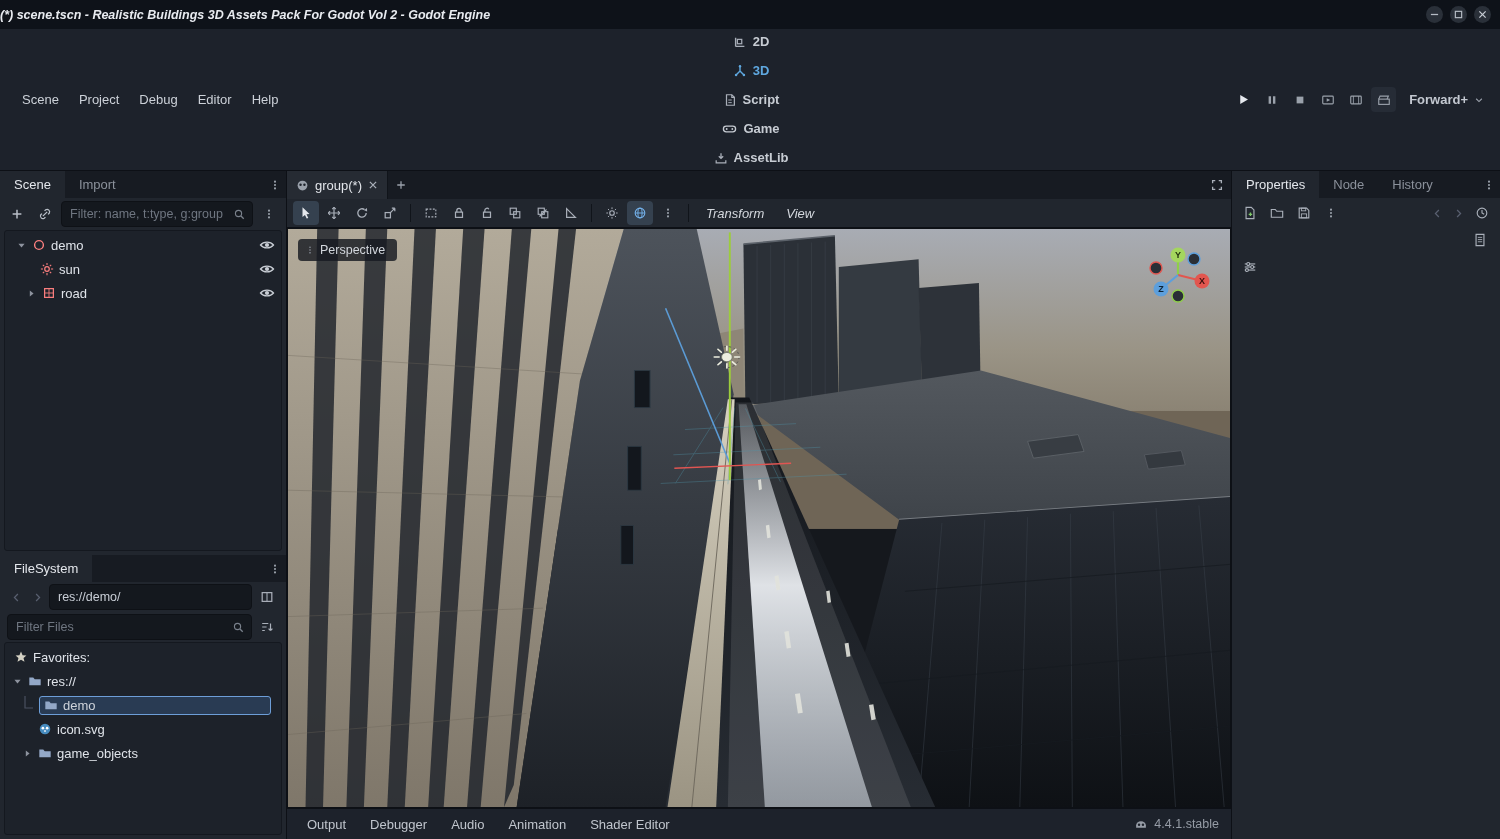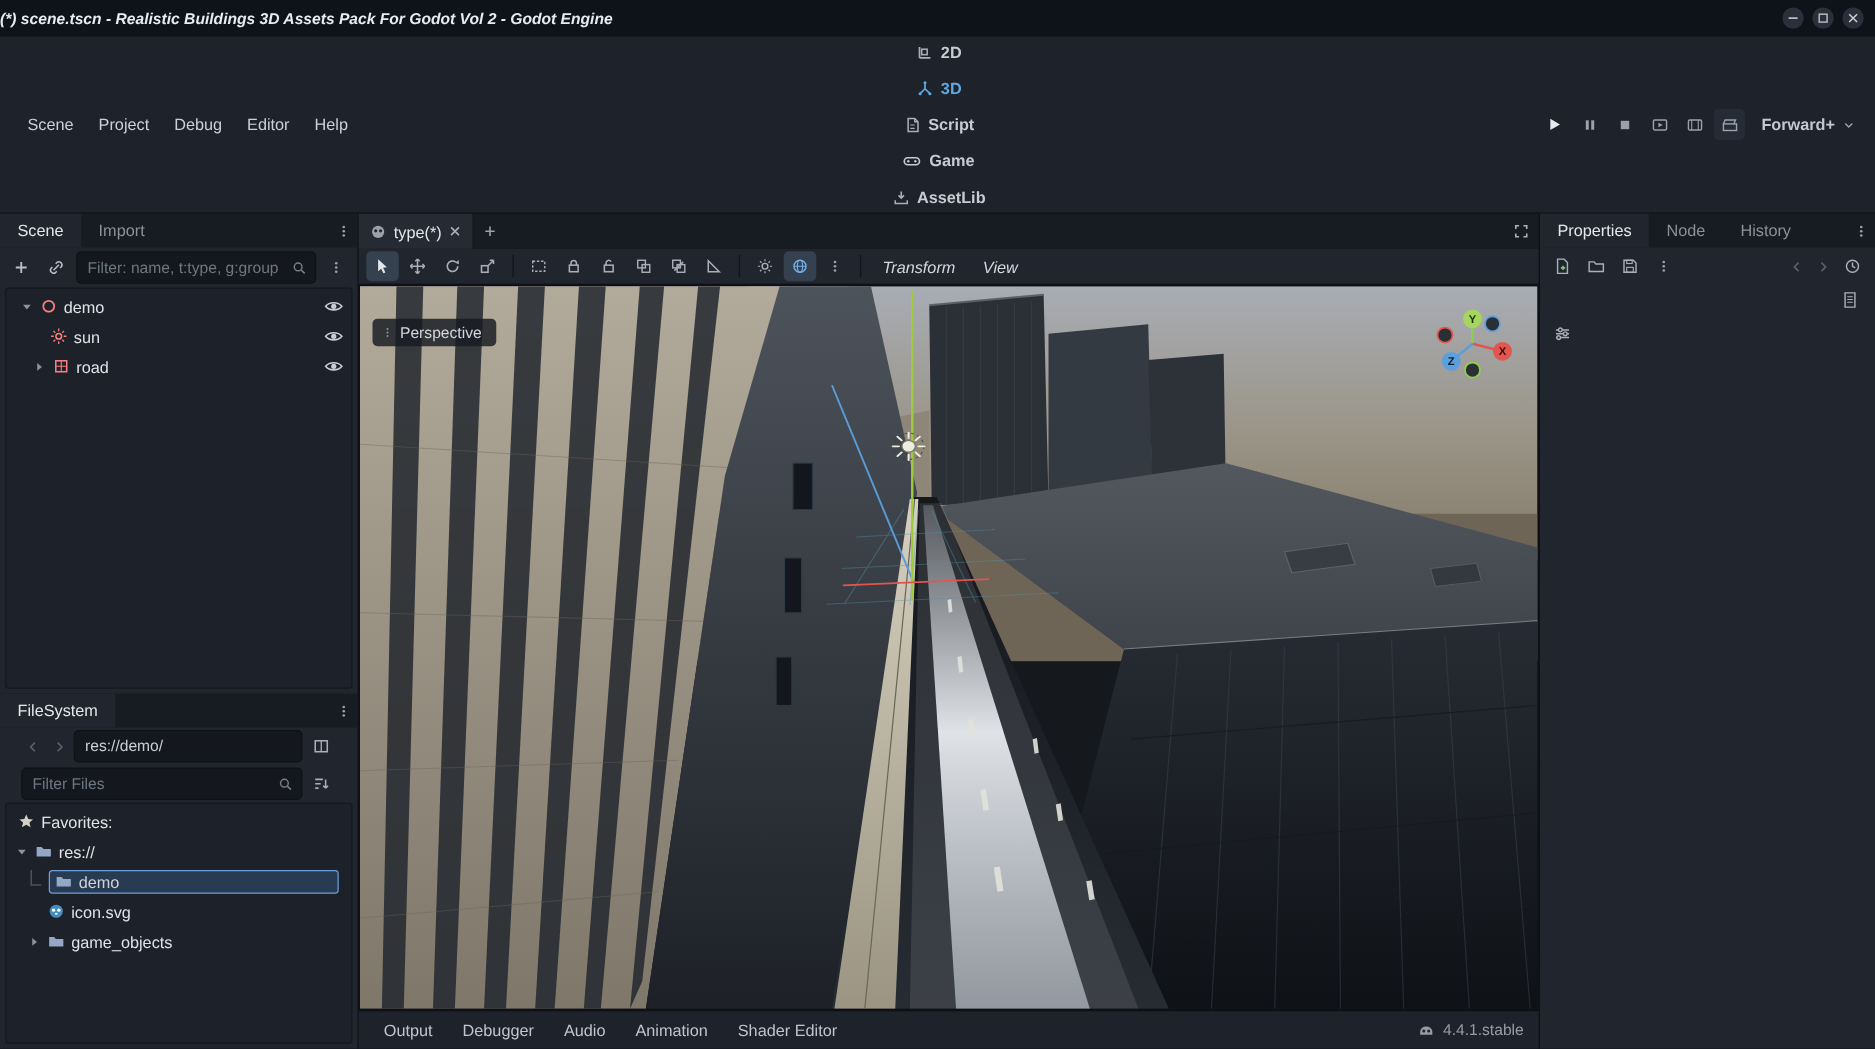--- a/index.html
+++ b/index.html
@@ -43,21 +43,21 @@
   .ginput{flex:1 1 auto;background:#14181e;border:1px solid #0e1116;border-radius:4px;height:24px;display:flex;align-items:center;padding:0 6px;min-width:0;}
   .ginput input{flex:1;background:transparent;border:none;outline:none;color:#c9ced6;font-family:"Liberation Sans",sans-serif;font-size:12.5px;min-width:0;}
   .ginput input::placeholder{color:#6f7681;}
   .tree{flex:1 1 auto;background:#1d222a;margin:0 4px 4px 4px;border:1px solid #14181f;border-radius:3px;overflow:hidden;padding-top:2px;}
   .trow{height:24px;display:flex;align-items:center;gap:5px;padding-right:6px;}
   .trow .lbl{color:#dfe3e9;font-size:13px;white-space:nowrap;}
   .trow .grow{flex:1;}
   .ind{flex:0 0 auto;}
 
   
-  .fs-pathrow{flex:0 0 30px;display:flex;align-items:center;gap:3px;padding:0 17px;}
+  .fs-pathrow{flex:0 0 30px;display:flex;align-items:center;gap:3px;padding:0 7px;}
   .nav-arrow{width:18px;height:22px;display:flex;align-items:center;justify-content:center;color:#596070;}
   .fsrow .pill{display:flex;align-items:center;gap:5px;padding:1px 6px 1px 4px;flex:1;background:rgba(66,105,160,0.35);border:1px solid #6d9ed8;border-radius:3px;margin-right:4px;}
   .fsrow .lbl{color:#ced3da;}
 
   
   .tabbar{flex:0 0 28px;background:#171b22;display:flex;align-items:center;}
   .stab{display:flex;align-items:center;gap:6px;background:#262b33;padding:0 9px;height:28px;border-right:1px solid #10141a;color:#e2e5ea;}
   .tab-plus{width:26px;height:28px;display:flex;align-items:center;justify-content:center;}
   .tabbar .spacer{flex:1;}
   .expand-btn{width:28px;height:28px;display:flex;align-items:center;justify-content:center;}
@@ -65,21 +65,21 @@
   
   .vp-toolbar{flex:0 0 28px;background:#21262e;border-bottom:1px solid #0d1016;display:flex;align-items:center;padding:0 6px;gap:2px;}
   .tool{width:26px;height:24px;display:flex;align-items:center;justify-content:center;border-radius:4px;}
   .tool.pressed{background:#35414f;}
   .vsep{width:1px;height:18px;background:#10141a;margin:0 5px;}
   .vp-menu{padding:3px 10px;color:#d3d7dd;border-radius:4px;font-style:italic;}
 
   
   .viewport{flex:1 1 auto;position:relative;background:#15181d;border:1px solid #0d1015;min-height:0;}
   .scene-svg{position:absolute;left:0;top:0;width:100%;height:100%;}
-  .persp-btn{position:absolute;left:10px;top:26px;display:flex;align-items:center;gap:5px;background:rgba(22,26,33,0.82);border-radius:4px;padding:4px 12px 4px 7px;color:#d2d6dc;font-size:12.5px;}
+  .persp-btn{position:absolute;left:10px;top:10px;display:flex;align-items:center;gap:5px;background:rgba(22,26,33,0.82);border-radius:4px;padding:4px 12px 4px 7px;color:#d2d6dc;font-size:12.5px;}
   .axis-gizmo{position:absolute;right:10px;top:12px;}
 
   
   .bottombar{flex:0 0 30px;background:#1d222b;border-top:1px solid #0d1016;display:flex;align-items:center;padding:0 8px;}
   .bb-item{padding:5px 12px;color:#c0c5cd;border-radius:4px;}
   .bottombar .spacer{flex:1;}
   .version{display:flex;align-items:center;gap:6px;color:#969ca6;font-size:12.5px;padding-right:4px;}
 
   
   .insp-toolbar{flex:0 0 30px;display:flex;align-items:center;gap:3px;padding:0 6px;}
@@ -412,21 +412,21 @@
 
     <div class="center">
 
       <div class="tabbar">
         <div class="stab">
           <svg width="13" height="13" viewBox="0 0 16 16">
               <circle cx="8" cy="8" r="6" fill="#9aa1ab"></circle>
               <circle cx="5.6" cy="7" r="1.5" fill="#1d222a"></circle>
               <circle cx="10.4" cy="7" r="1.5" fill="#1d222a"></circle>
             </svg>
-          <span>type(*)</span>
+          <span>group(*)</span>
           <svg width="10" height="10" viewBox="0 0 16 16">
               <path d="M3 3 L13 13 M13 3 L3 13" stroke="#aab0ba" stroke-width="2"></path>
             </svg>
         </div>
         <div class="tab-plus">
             <svg width="12" height="12" viewBox="0 0 16 16">
               <path d="M8 3 v10 M3 8 h10" stroke="#9aa1ab" stroke-width="1.7"></path>
             </svg>
           </div>
         <div class="spacer"></div>

